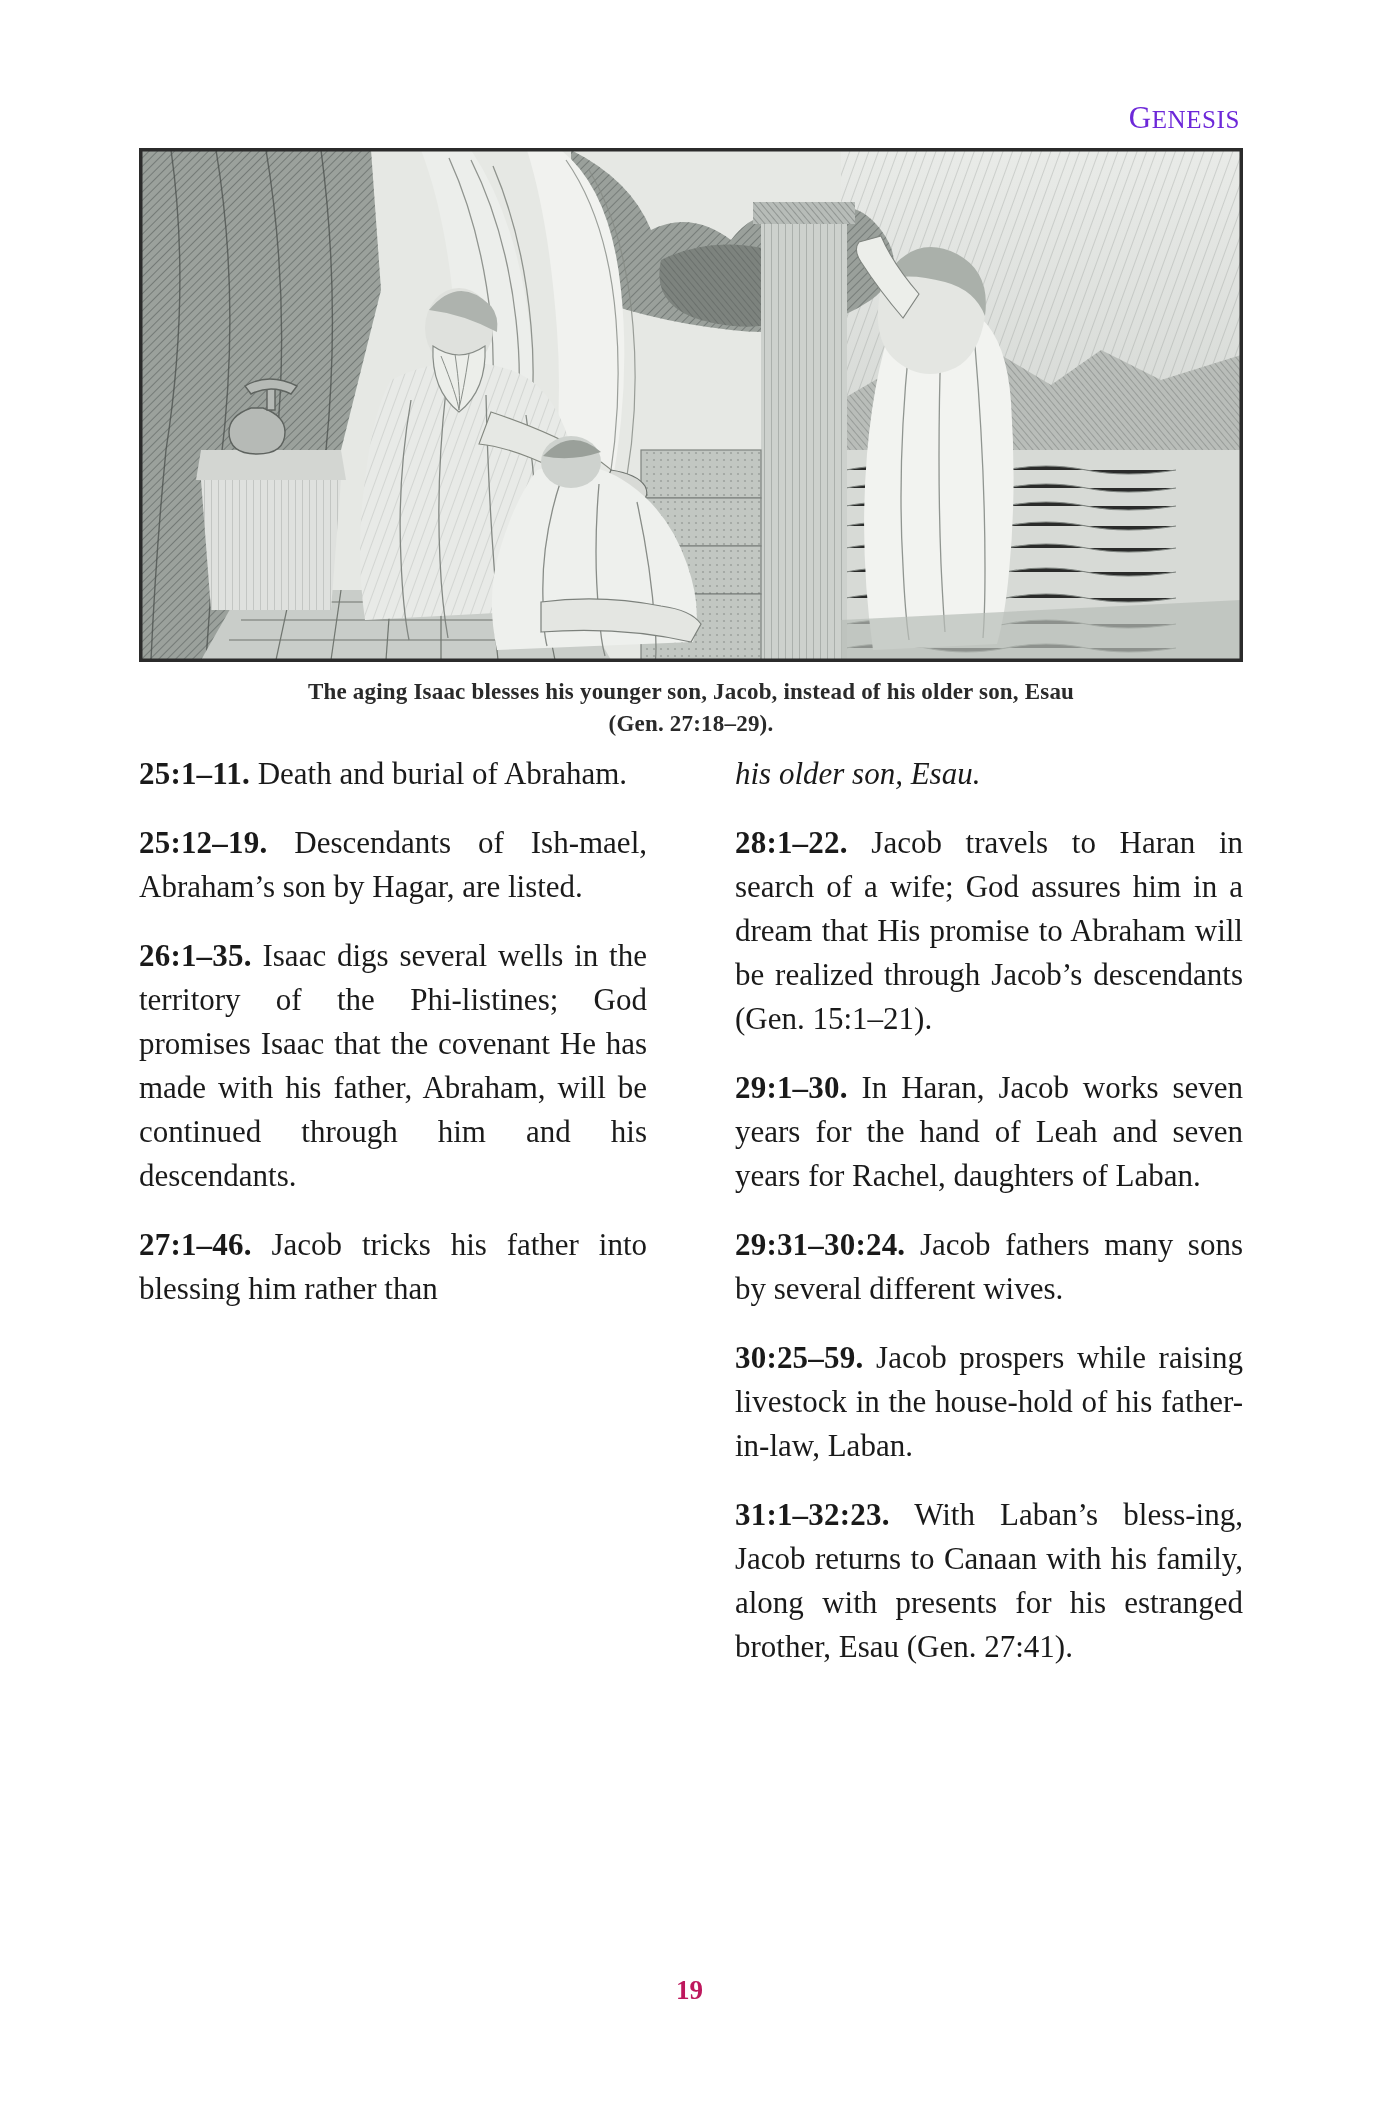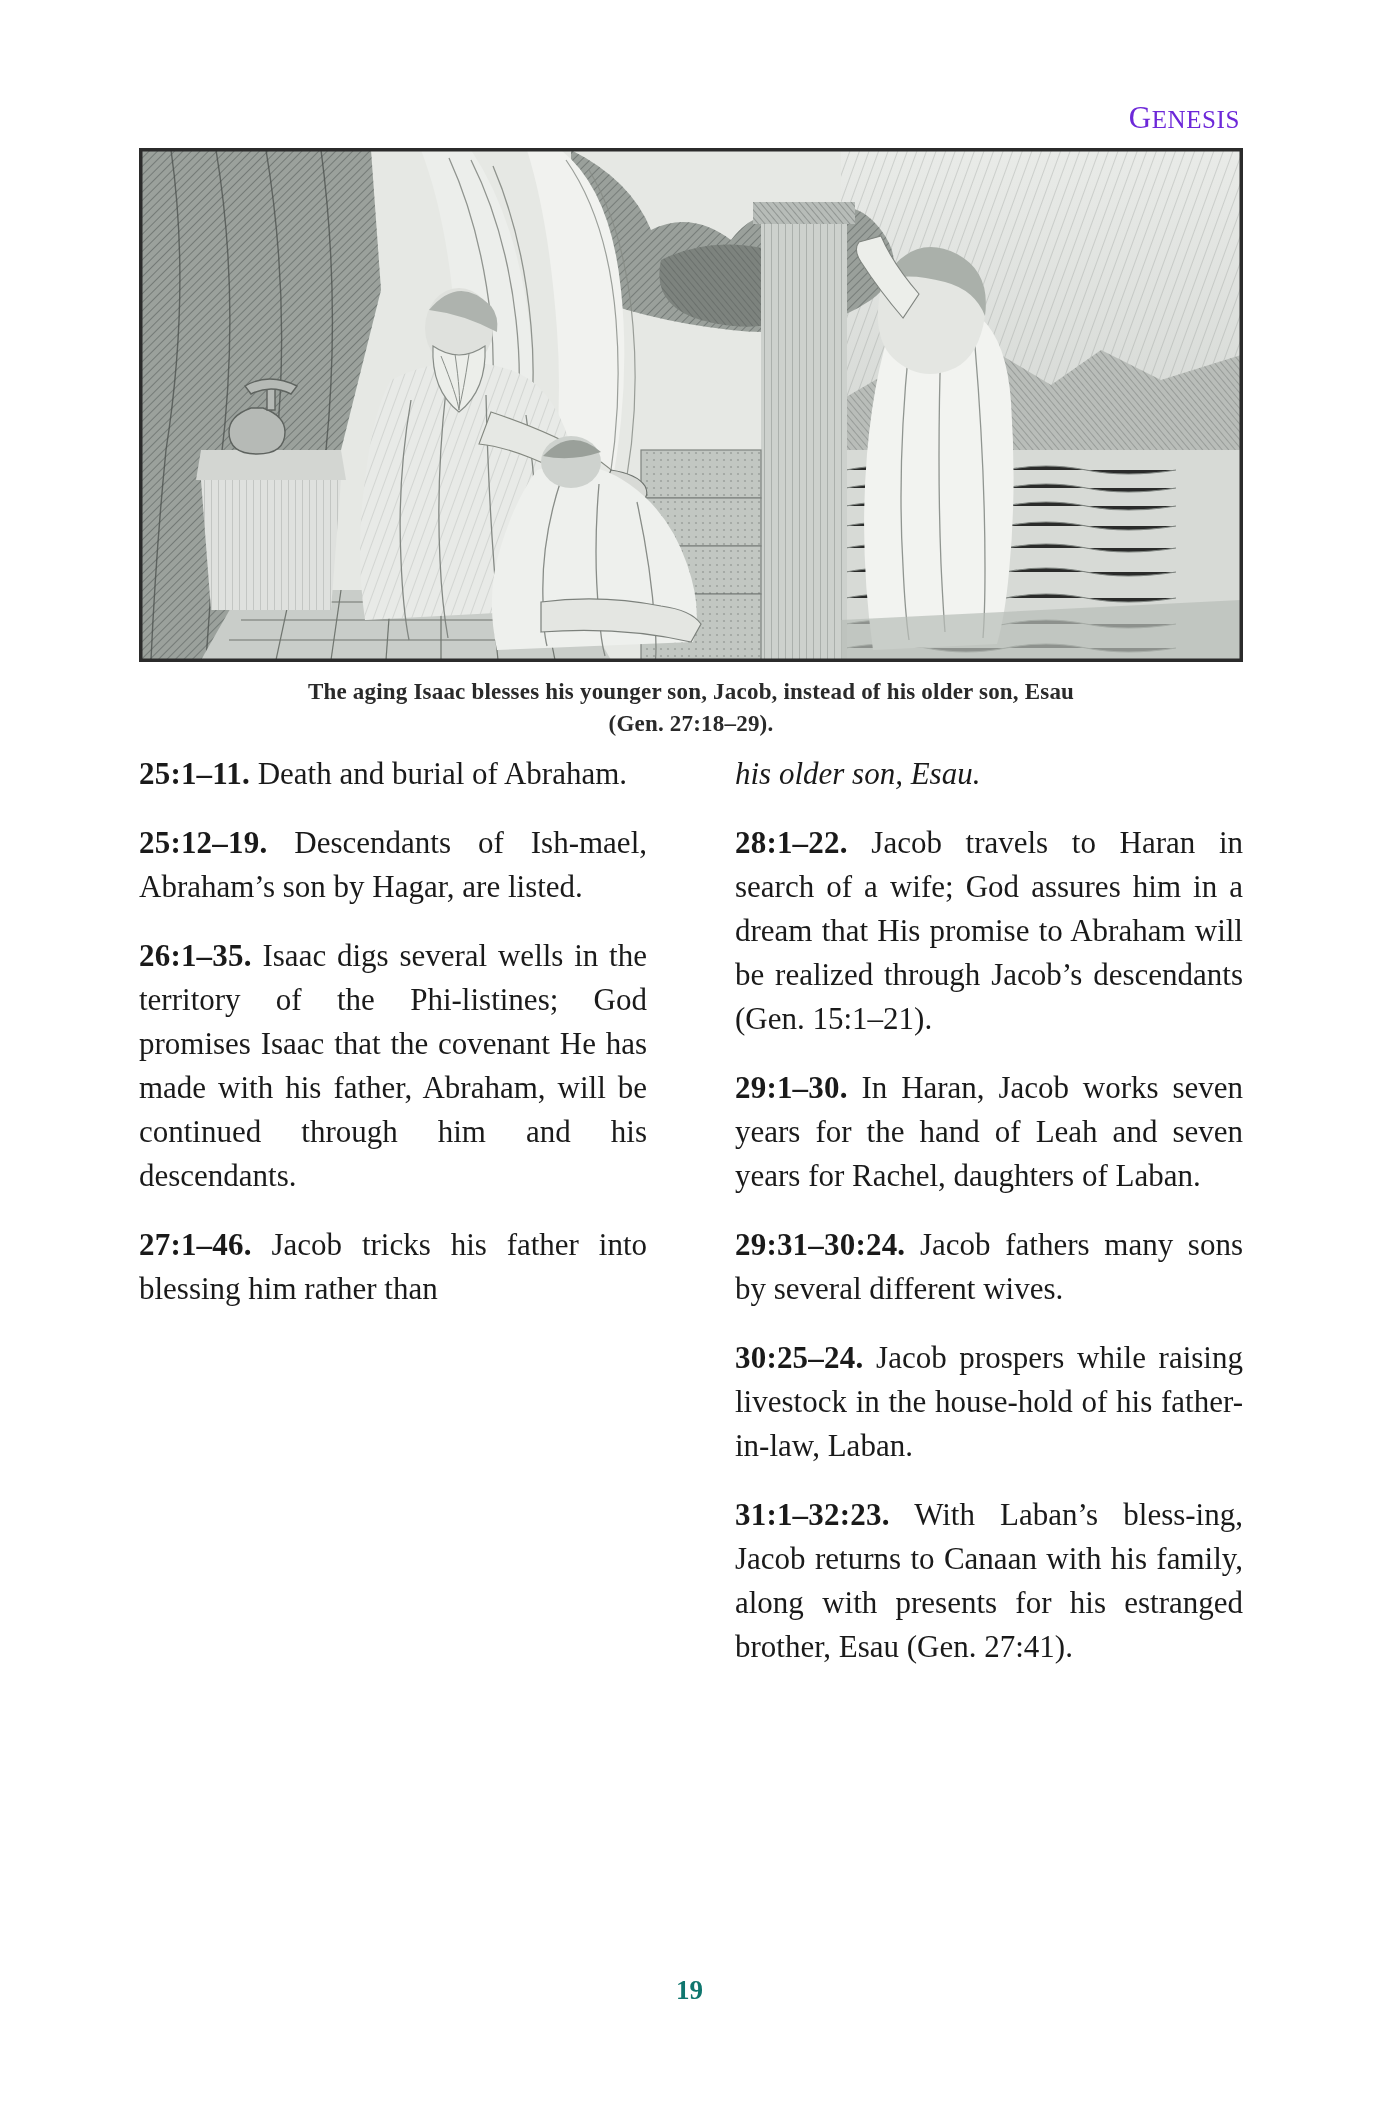--- a/index.html
+++ b/index.html
@@ -98,21 +98,21 @@
 
   
   .folio {
     position: absolute;
     left: 0;
     top: 1975px;
     width: 1379px;
     text-align: center;
     font-size: 27px;
     font-weight: bold;
-    color: #0f766e;
+    color: #be185d;
   }
 </style>
 </head>
 <body>
 
 <div class="page">
 
   <div class="running-head">
     <span class="rh-first">G</span><span>ENESIS</span>
   </div>
@@ -298,21 +298,21 @@
       <p class="entry"><span class="ref">25:12–19.</span><span> Descendants of Ish-mael, Abraham’s son by Hagar, are listed.</span></p>
       <p class="entry"><span class="ref">26:1–35.</span><span> Isaac digs several wells in the territory of the Phi-listines; God promises Isaac that the covenant He has made with his father, Abraham, will be continued through him and his descendants.</span></p>
       <p class="entry"><span class="ref">27:1–46.</span><span> Jacob tricks his father into blessing him rather than</span></p>
     </div>
 
     <div class="col col-right">
       <p class="entry"><span>his older son, Esau.</span></p>
       <p class="entry"><span class="ref">28:1–22.</span><span> Jacob travels to Haran in search of a wife; God assures him in a dream that His promise to Abraham will be realized through Jacob’s descendants (Gen. 15:1–21).</span></p>
       <p class="entry"><span class="ref">29:1–30.</span><span> In Haran, Jacob works seven years for the hand of Leah and seven years for Rachel, daughters of Laban.</span></p>
       <p class="entry"><span class="ref">29:31–30:24.</span><span> Jacob fathers many sons by several different wives.</span></p>
-      <p class="entry"><span class="ref">30:25–24.</span><span> Jacob prospers while raising livestock in the house-hold of his father-in-law, Laban.</span></p>
+      <p class="entry"><span class="ref">30:25–59.</span><span> Jacob prospers while raising livestock in the house-hold of his father-in-law, Laban.</span></p>
       <p class="entry"><span class="ref">31:1–32:23.</span><span> With Laban’s bless-ing, Jacob returns to Canaan with his family, along with presents for his estranged brother, Esau (Gen. 27:41).</span></p>
     </div>
 
   </div>
 
   <div class="folio">19</div>
 
 </div>
 
 </body></html>

